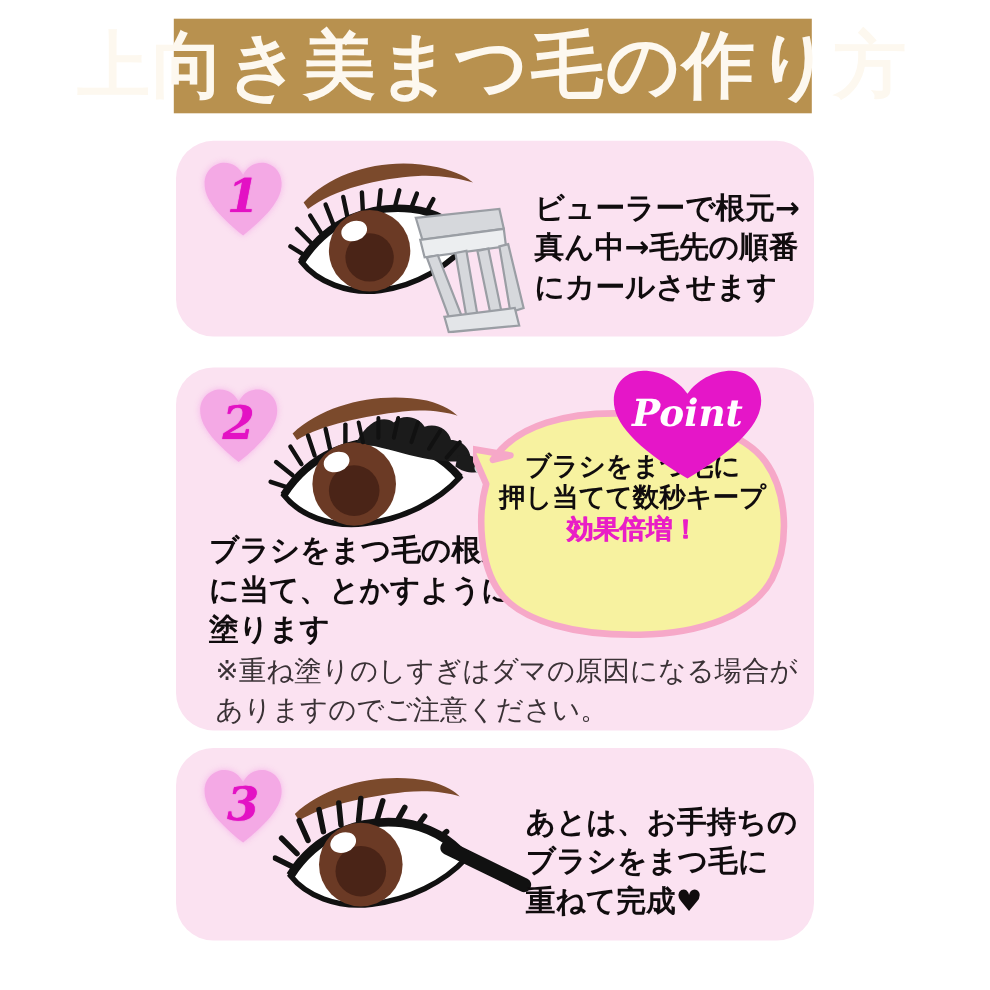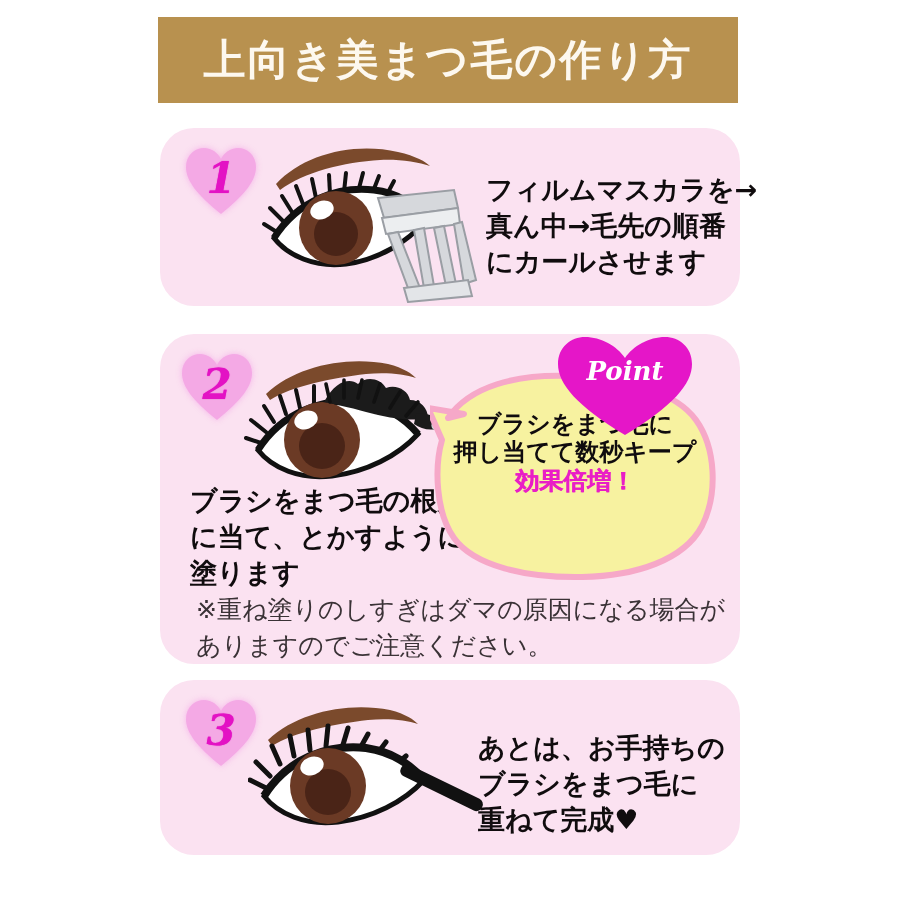--- a/index.html
+++ b/index.html
@@ -22,21 +22,21 @@
     top: 17px;
     width: 580px;
     height: 86px;
     background: #b8914f;
     display: flex;
     align-items: center;
     justify-content: center;
   }
   .title-text {
     color: #fdf8ef;
-    font-size: 42px;
+    font-size: 66px;
     font-weight: bold;
     letter-spacing: 2px;
     line-height: 1;
     white-space: nowrap;
     font-family: "DejaVu Sans", "Liberation Sans", sans-serif;
   }
 
   
   .card {
     position: absolute;
@@ -138,21 +138,21 @@
     top: 334px;
     width: 140px;
     height: 104px;
   }
   .point-heart .plabel {
     position: absolute;
     width: 100%;
     top: 22px;
     text-align: center;
     color: #ffffff;
-    font-size: 26px;
+    font-size: 34px;
     font-style: italic;
     font-weight: bold;
     font-family: "DejaVu Serif", "Liberation Serif", serif;
   }
 
   
   .eye-art { position: absolute; }
   #eye1 { left: 258px; top: 138px; }
   #eye2 { left: 238px; top: 352px; }
   #eye3 { left: 248px; top: 698px; }
@@ -202,21 +202,21 @@
     <path d="M120 60 L196 52 L200 70 L126 80 Z"></path>
     <path d="M124 80 L200 70 L202 86 L128 96 Z" fill="#eceef0"></path>
     <path d="M130 96 L150 150 L162 150 L140 94 Z"></path>
     <path d="M196 86 L206 146 L218 142 L204 84 Z"></path>
     <path d="M156 92 L166 150 L176 148 L166 90 Z"></path>
     <path d="M176 90 L188 148 L198 146 L186 88 Z"></path>
     <path d="M146 150 L210 142 L214 158 L150 164 Z" fill="#e3e5e8"></path>
   </g>
 </svg>
 
-<div class="body-text" id="text1">フィルムマスカラを→
+<div class="body-text" id="text1">ビューラーで根元→
 真ん中→毛先の順番
 にカールさせます</div>
 
 <div class="card" id="card2"></div>
 
 <div class="num-heart" id="heart2">
   <svg class="hshape" viewBox="0 0 74 70">
     <path d="M37 68 C12 48 2 34 2 21 C2 9 11 2 20 2 C28 2 34 7 37 13 C40 7 46 2 54 2 C63 2 72 9 72 21 C72 34 62 48 37 68 Z" fill="#f4a9e5"></path>
   </svg>
   <div class="numeral">2</div>

